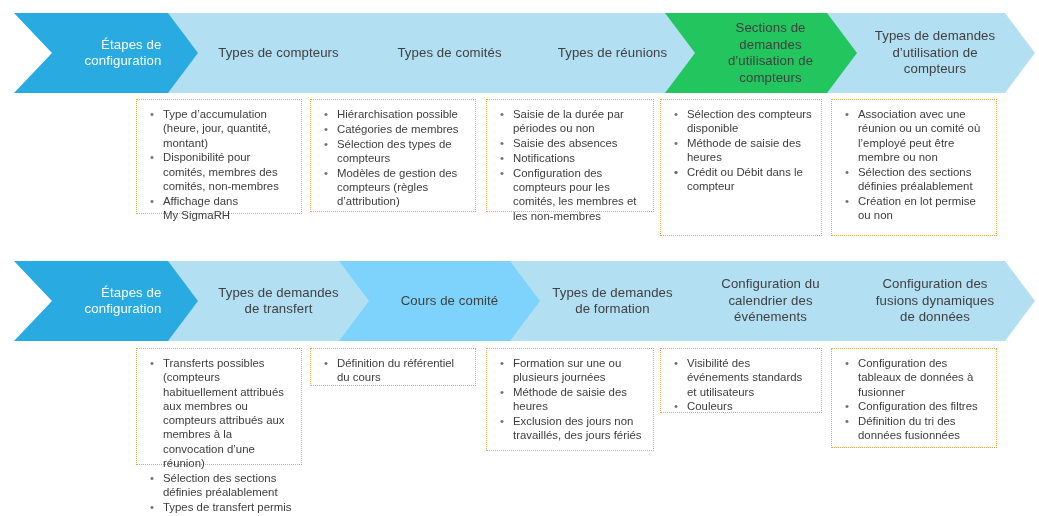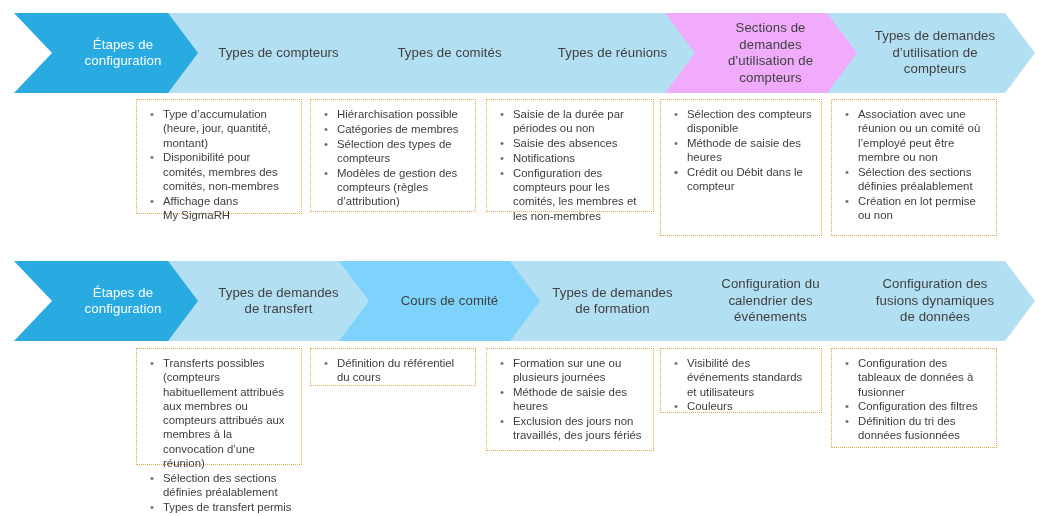--- a/index.html
+++ b/index.html
@@ -22,21 +22,21 @@
     text-align: center;
     padding: 2px 26px 2px 34px;
   }
   .chev-first { padding: 2px 30px 2px 52px; }
   .chev-label {
     font-size: 13.2px;
     line-height: 16.5px;
     color: #404040;
     letter-spacing: 0.1px;
   }
-  .chev-first .chev-label { color: #ffffff; }
+  .chev-first .chev-label { color: #ffffff; text-align: right; }
 
   
   .boxrow { position: absolute; left: 0; width: 1039px; }
   .boxrow-1 { top: 99px; }
   .boxrow-2 { top: 348px; }
 
   .dbox {
     position: absolute; top: 0;
     border: 1px dotted #E5A74B;
     background: #ffffff;
@@ -67,21 +67,21 @@
       </div>
       <div class="chev" style="left: 168px; width: 213px; background: rgb(179, 223, 242); clip-path: polygon(0px 0px, calc(100% - 30px) 0px, 100% 50%, calc(100% - 30px) 100%, 0px 100%, 30px 50%);">
         <div class="chev-label">Types de compteurs</div>
       </div>
       <div class="chev" style="left: 339px; width: 213px; background: rgb(179, 223, 242); clip-path: polygon(0px 0px, calc(100% - 30px) 0px, 100% 50%, calc(100% - 30px) 100%, 0px 100%, 30px 50%);">
         <div class="chev-label">Types de comités</div>
       </div>
       <div class="chev" style="left: 510px; width: 197px; background: rgb(179, 223, 242); clip-path: polygon(0px 0px, calc(100% - 30px) 0px, 100% 50%, calc(100% - 30px) 100%, 0px 100%, 30px 50%);">
         <div class="chev-label">Types de réunions</div>
       </div>
-      <div class="chev" style="left: 665px; width: 203px; background: #f0abfc; clip-path: polygon(0px 0px, calc(100% - 30px) 0px, 100% 50%, calc(100% - 30px) 100%, 0px 100%, 30px 50%);">
+      <div class="chev" style="left: 665px; width: 203px; background: #22c55e; clip-path: polygon(0px 0px, calc(100% - 30px) 0px, 100% 50%, calc(100% - 30px) 100%, 0px 100%, 30px 50%);">
         <div class="chev-label">Sections de<br>demandes<br>d’utilisation de<br>compteurs</div>
       </div>
       <div class="chev" style="left: 827px; width: 208px; background: rgb(179, 223, 242); clip-path: polygon(0px 0px, calc(100% - 30px) 0px, 100% 50%, calc(100% - 30px) 100%, 0px 100%, 30px 50%);">
         <div class="chev-label">Types de demandes<br>d’utilisation de<br>compteurs</div>
       </div>
     </div>
   <div class="boxrow boxrow-1" id="boxes-r1">
       <div class="dbox" style="left: 136px; width: 166px; height: 115px; border-color: rgb(229, 167, 75);">
         <ul class="blist">
           <li><span class="bullet">•</span><span>Type d’accumulation (heure, jour, quantité, montant)</span></li>

